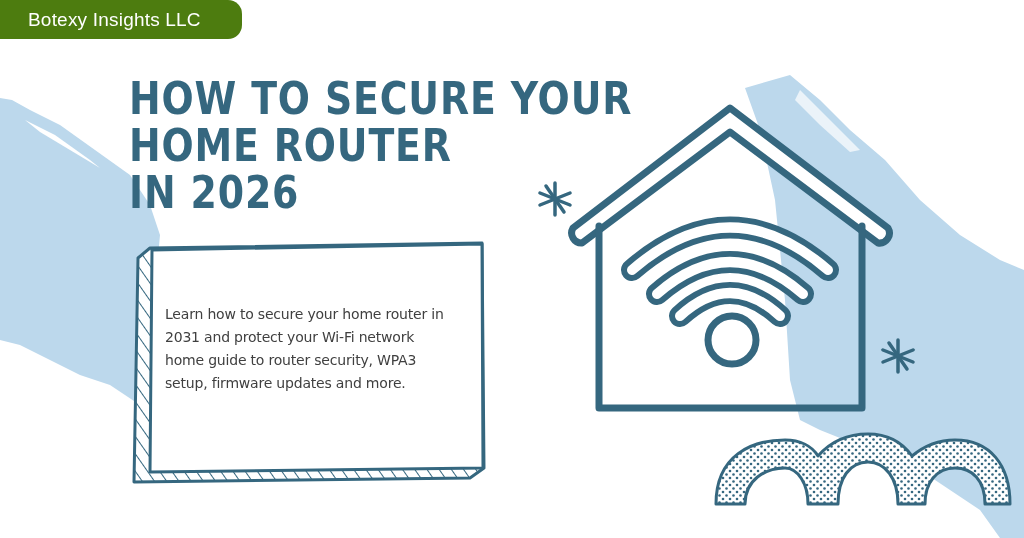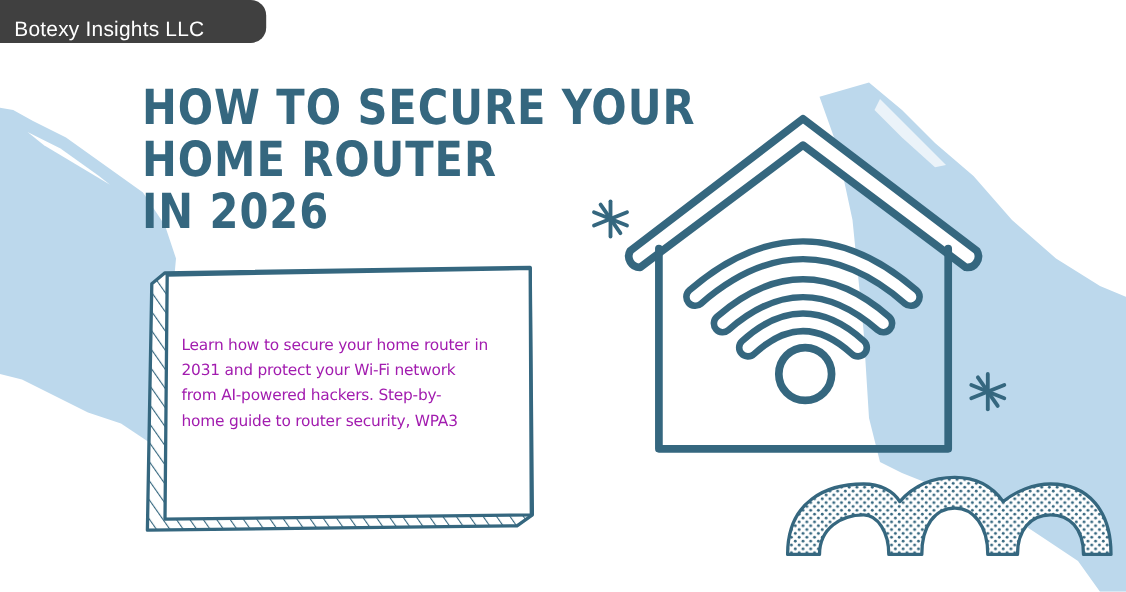--- a/index.html
+++ b/index.html
@@ -5,36 +5,36 @@
     html, body { margin: 0; padding: 0; }
     body {
       width: 1024px; height: 538px; overflow: hidden;
       background: #ffffff; position: relative;
       font-family: "DejaVu Sans", sans-serif;
     }
     .canvas { position: absolute; inset: 0; width: 1024px; height: 538px; }
     .brand-badge {
       position: absolute; left: 0; top: 0;
       width: 242px; height: 39px;
-      background: #404040; border-bottom-right-radius: 14px; border-top-right-radius: 14px;
-      color: #ffffff; display: flex; align-items: flex-end;
+      background: #4d7c0f; border-bottom-right-radius: 14px; border-top-right-radius: 14px;
+      color: #ffffff; display: flex; align-items: center;
       font-family: "Liberation Sans", sans-serif; font-size: 19px;
-      padding-left: 13px; box-sizing: border-box; letter-spacing: 0.2px;
+      padding-left: 28px; box-sizing: border-box; letter-spacing: 0.2px;
     }
     .headline {
       position: absolute; left: 129px; top: 75px;
       color: #35677f; font-family: "DejaVu Sans", sans-serif; font-weight: bold;
       font-size: 44px; line-height: 47px; letter-spacing: 1px;
       transform: scaleX(0.86); transform-origin: left top;
       text-transform: uppercase;
     }
     .headline div { white-space: nowrap; }
     .desc-card {
       position: absolute; left: 165px; top: 303px; width: 320px;
-      color: #a21caf; font-family: "DejaVu Sans", sans-serif;
+      color: #404040; font-family: "DejaVu Sans", sans-serif;
       font-size: 14px; line-height: 23px; letter-spacing: -0.2px;
     }
   </style>
 </head>
 <body>
 
 <svg class="canvas" viewBox="0 0 1024 538" xmlns="http://www.w3.org/2000/svg">
   <defs>
     <pattern id="dots" x="0" y="0" width="7" height="7" patternUnits="userSpaceOnUse">
       <rect width="7" height="7" fill="#ffffff"></rect>
@@ -104,15 +104,15 @@
 
 <div class="headline">
   <div>HOW TO SECURE YOUR</div>
   <div>HOME ROUTER</div>
   <div>IN 2026</div>
 </div>
 
 <div class="desc-card">
   <div>Learn how to secure your home router in</div>
   <div>2031 and protect your Wi-Fi network</div>
-  <div>from AI-powered hackers. Step-by-</div>
   <div>home guide to router security, WPA3</div>
+  <div>setup, firmware updates and more.</div>
 </div>
 
 </body></html>

